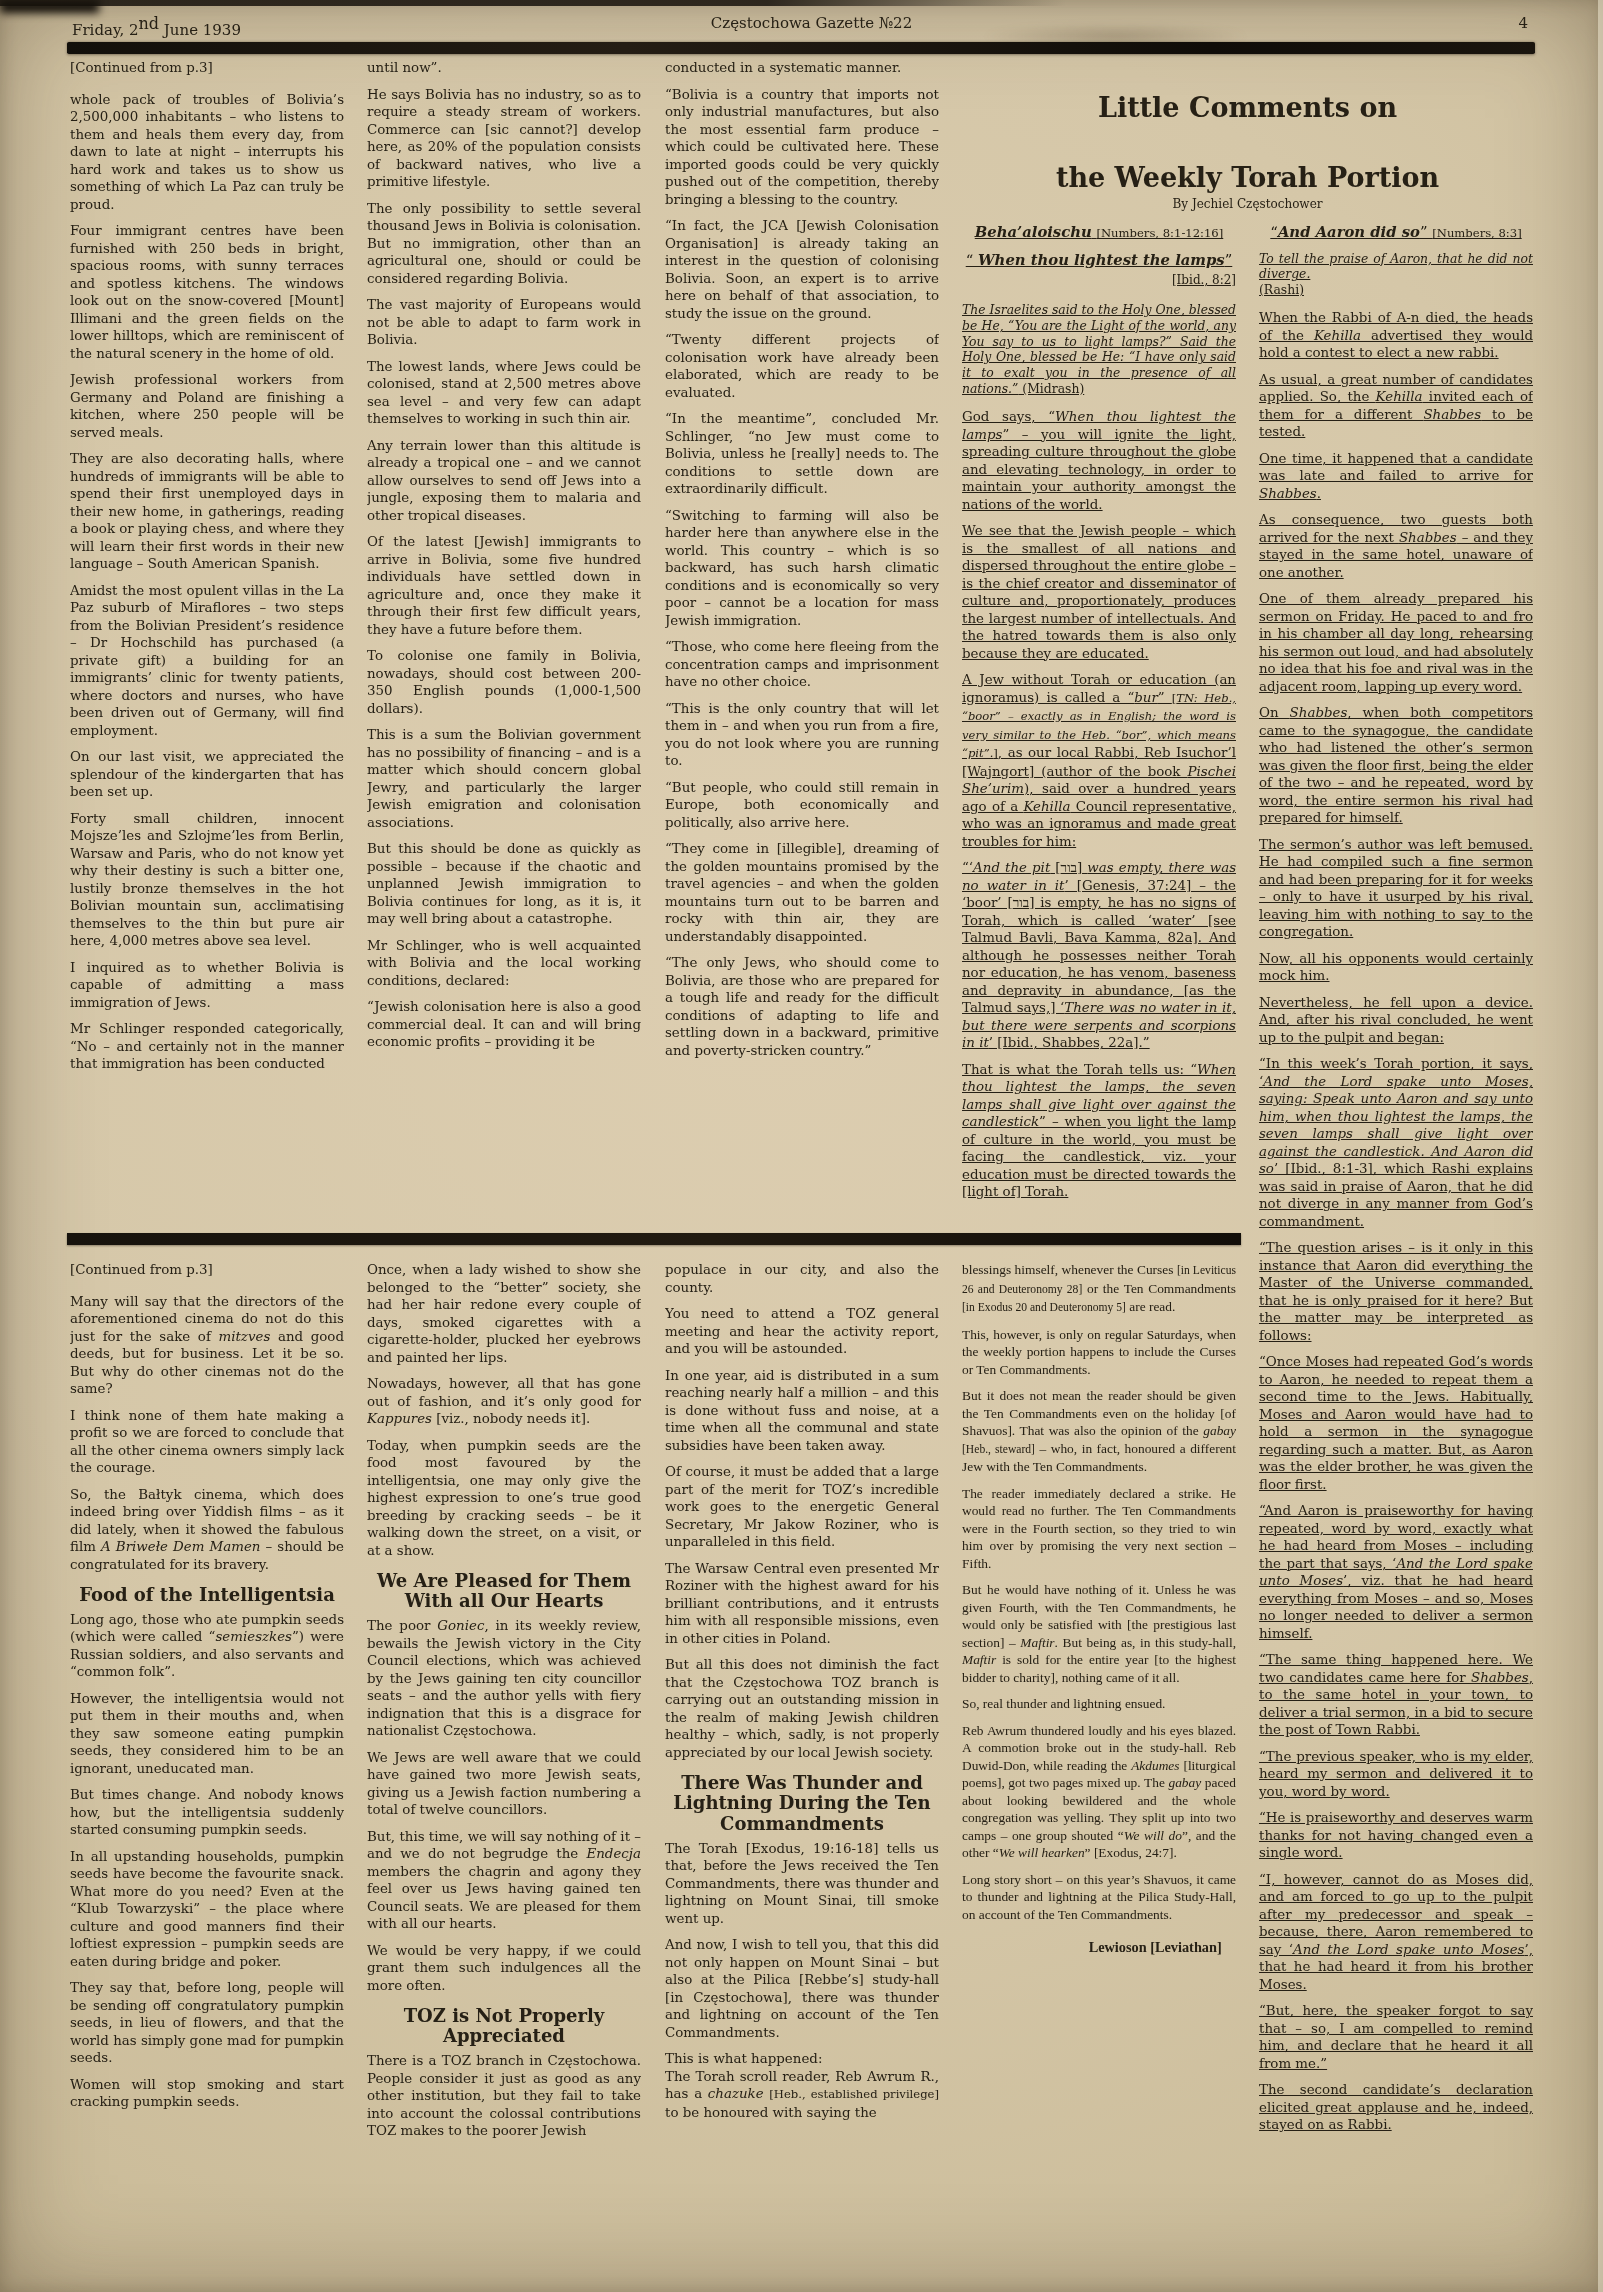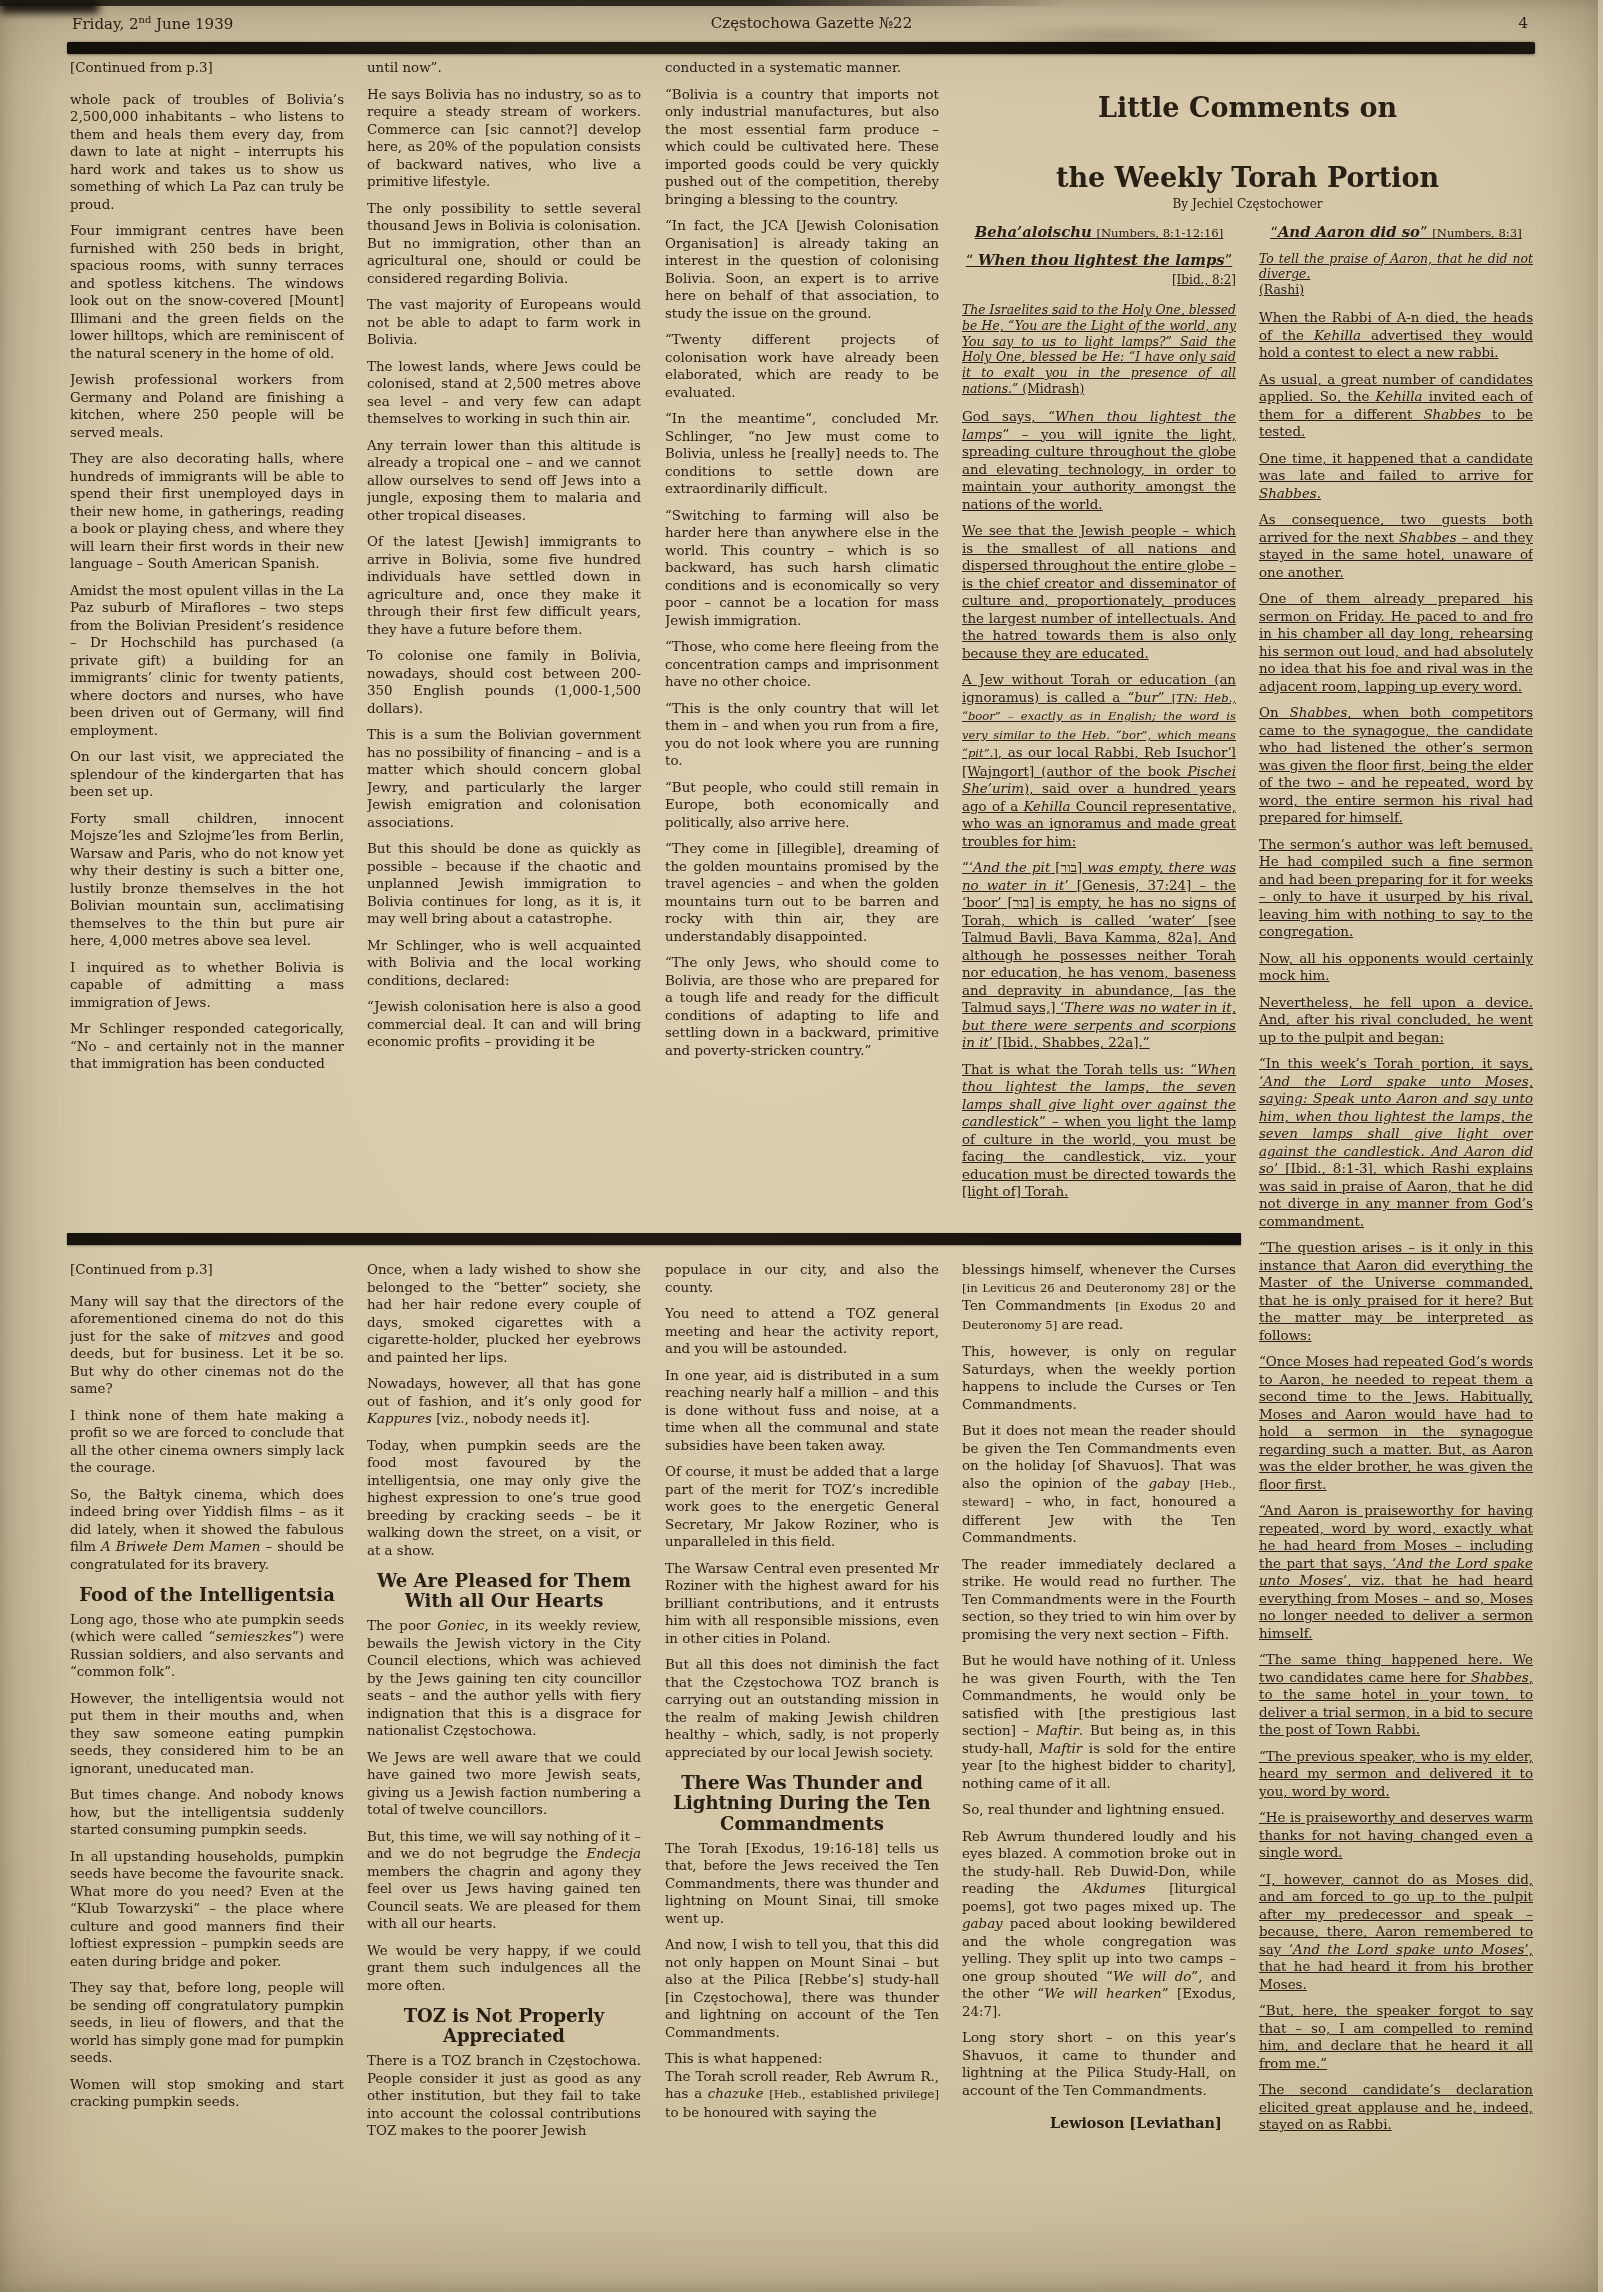--- a/index.html
+++ b/index.html
@@ -8,32 +8,32 @@
     background:radial-gradient(ellipse 120% 90% at 48% 40%, #ddceb1 0%, #d5c7a8 45%, #cabb98 75%, #bcab86 100%);
     font-family:"DejaVu Serif","Liberation Serif",serif;color:#262015;
   }
   .vignette{position:absolute;inset:0;box-shadow:inset 0 0 99px rgba(60,45,25,.38), inset 0 0 18px rgba(40,30,15,.22);pointer-events:none;}
   .scan-edge-top{position:absolute;top:0;left:0;width:1066px;height:6.3px;background:linear-gradient(to right,#17120c 0%,#17120c 72%,transparent 100%);opacity:.85;}
   .scan-corner{position:absolute;top:0;left:0;width:99px;height:13.4px;background:#14100a;filter:blur(4.5px);}
   .scan-edge-right{position:absolute;top:0;right:0;width:5.4px;height:100%;background:#efe7d2;opacity:.55;}
   .smudge{position:absolute;left:981px;top:23px;width:269px;height:27px;background:radial-gradient(ellipse at center, rgba(85,70,48,.30), transparent 70%);filter:blur(3.6px);}
 
   .header-date{position:absolute;left:72px;top:14.3px;font-size:15px;}
-  .header-date sup{font-size:10px;}
+  .header-date sup{font-size:16px;}
   .header-title{position:absolute;left:0;right:0;top:14.3px;text-align:center;font-size:15px;padding-left:20px;}
   .header-page{position:absolute;right:75px;top:14.3px;font-size:15px;}
   .header-rule{position:absolute;left:67px;top:42px;width:1468px;height:11.6px;border-radius:1.8px;
     background:linear-gradient(to right,#120f0a,#241d14 38%,#0f0c08 78%,#1a150e);box-shadow:0 0.9px 2.7px rgba(30,20,10,.45);}
   .mid-rule{position:absolute;left:67px;top:1233px;width:1174px;height:11.6px;background:linear-gradient(to right,#17130d,#221b11 55%,#120e09);box-shadow:0 0.9px 1.8px rgba(30,20,10,.4);}
 
   .col{position:absolute;width:274px;font-size:13.4px;line-height:17.5px;text-align:justify;}
   .top-col{top:59px;height:1166px;overflow:hidden;}
   .bot-col{top:1261px;height:1025px;overflow:hidden;}
   #top-col1{left:70px;} #top-col2{left:367px;} #top-col3{left:665px;}
-  #bot-col1{left:70px;} #bot-col2{left:367px;} #bot-col3{left:665px;} #bot-col4{left:962px;}
+  #bot-col1{left:70px;} #bot-col2{left:367px;} #bot-col3{left:665px;} #bot-col4{left:962px;font-family:Liberation Serif, serif;}
 
   .para{margin:0 0 9px;}
   .continued{margin:0 0 14.3px;}
   .subhead{font-size:18px;line-height:20.6px;text-align:center;font-weight:bold;margin:11.6px 0 5.4px;}
   .signature{text-align:right;font-weight:bold;padding-right:14.3px;margin-top:16px;font-size:14.3px;}
 
   .torah{position:absolute;left:962px;top:54px;width:571px;}
   .torah-title{text-align:center;font-size:27px;font-weight:bold;line-height:33px;margin-top:37px;}
   .torah-byline{text-align:center;font-size:12px;margin-top:2.7px;}
   .torah-cols{display:flex;gap:23px;margin-top:9px;}

